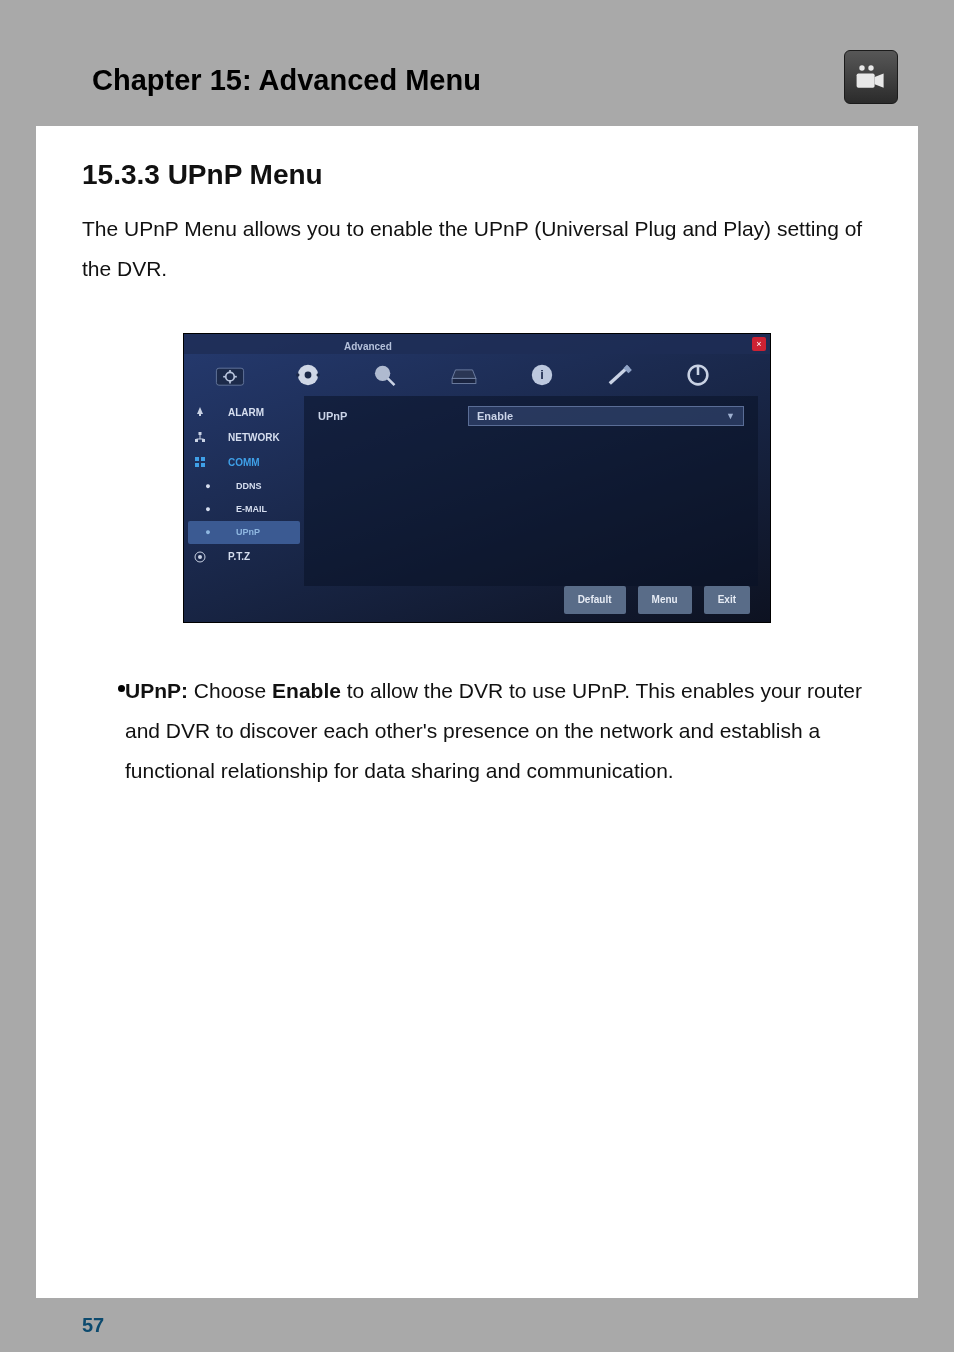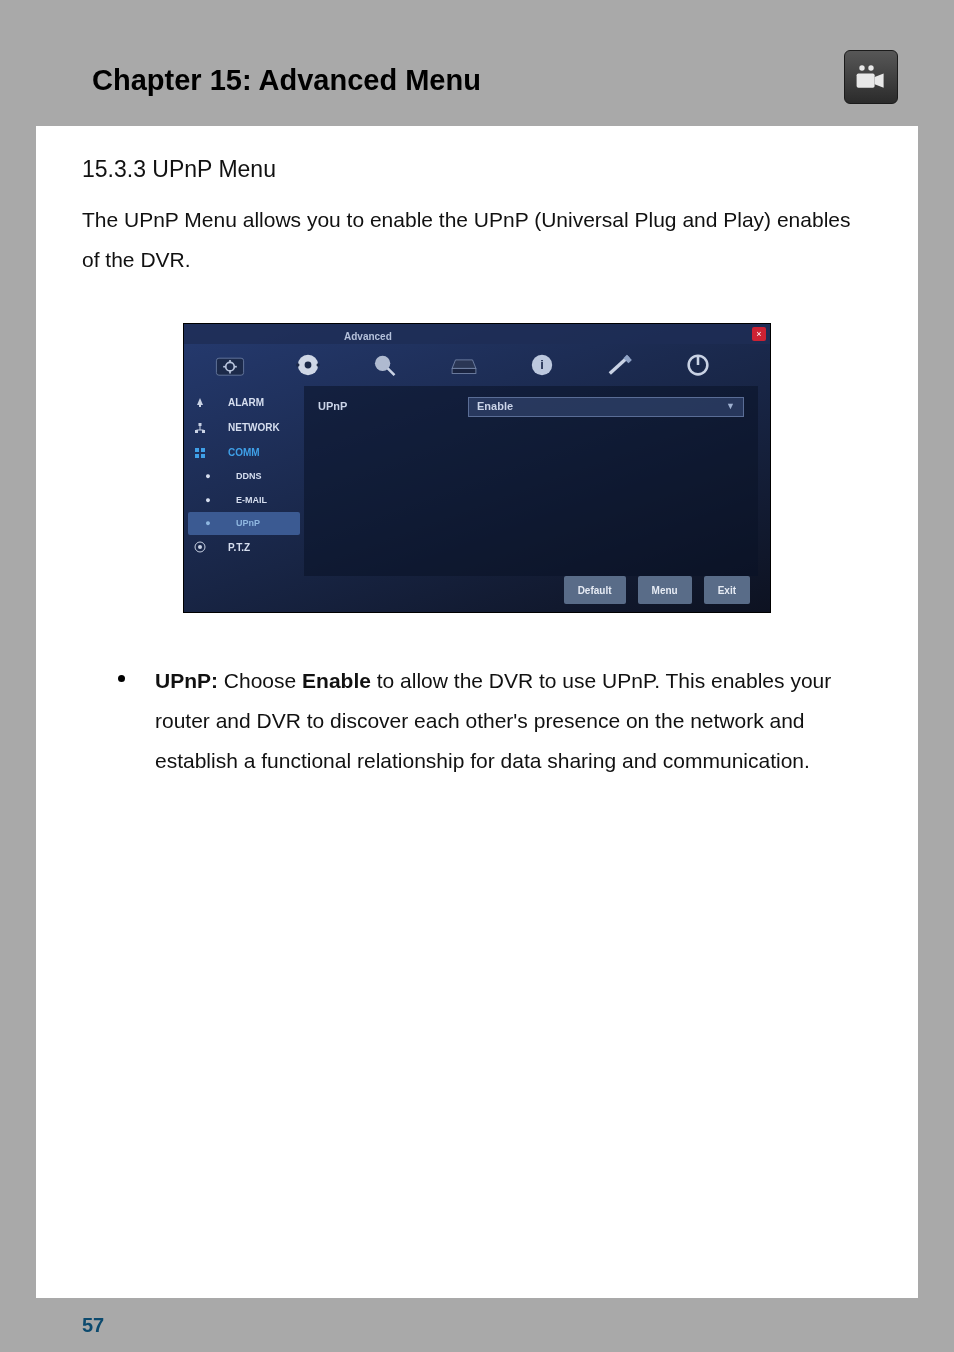--- a/index.html
+++ b/index.html
@@ -43,22 +43,22 @@
     position: relative;
   }
   .corner-icon svg { width: 36px; height: 30px; }
   .content-area {
     padding: 22px 46px 0 46px;
     font-size: 21px;
     line-height: 1.9;
     color: #111;
   }
   .section-heading {
-    font-size: 23px;
-    font-weight: normal;
+    font-size: 28px;
+    font-weight: bold;
     margin-bottom: 8px;
   }
   .para { margin-bottom: 44px; }
   .strong { font-weight: bold; }
   .screenshot {
     width: 588px;
     height: 290px;
     margin: 0 auto 48px auto;
     background: linear-gradient(160deg, #253a6f 0%, #182545 55%, #0d1221 100%);
     border: 1px solid #000;
@@ -142,21 +142,20 @@
   }
   .ss-btn {
     height: 20px; padding: 14px 14px;
     background: #596c88;
     border-radius: 2px;
     font-size: 10px; font-weight: bold; color: #e6ebf4;
     display: flex; align-items: center;
   }
   .bullet-block {
     display: flex;
-    gap: 30px;
     padding-left: 36px;
     margin-top: 4px;
   }
   .bullet-dot {
     width: 7px; height: 7px; background: #000; border-radius: 50%;
     margin-top: 14px; flex-shrink: 0;
   }
   .bullet-text { font-size: 21px; line-height: 1.9; }
   .page-footer {
     position: absolute;
@@ -183,21 +182,21 @@
         <polygon points="24,16 34,12 34,28 24,24" fill="#e8e8e8"></polygon>
         <circle cx="10" cy="6" r="3" fill="#e8e8e8"></circle>
         <circle cx="20" cy="6" r="3" fill="#e8e8e8"></circle>
       </svg>
     </div>
   </div>
 
   <div class="content-area">
     <div class="section-heading">15.3.3 UPnP Menu</div>
 
-    <p class="para">The UPnP Menu allows you to enable the UPnP (Universal Plug and Play) enables of the DVR.</p>
+    <p class="para">The UPnP Menu allows you to enable the UPnP (Universal Plug and Play) setting of the DVR.</p>
 
 
     <div class="screenshot">
       <div class="ss-titlebar">
         <span class="ss-title-label">Advanced</span>
         <div class="ss-close">×</div>
       </div>
       <div class="ss-iconrow">
         <div class="ss-top-icon">
           <svg viewBox="0 0 40 32">

